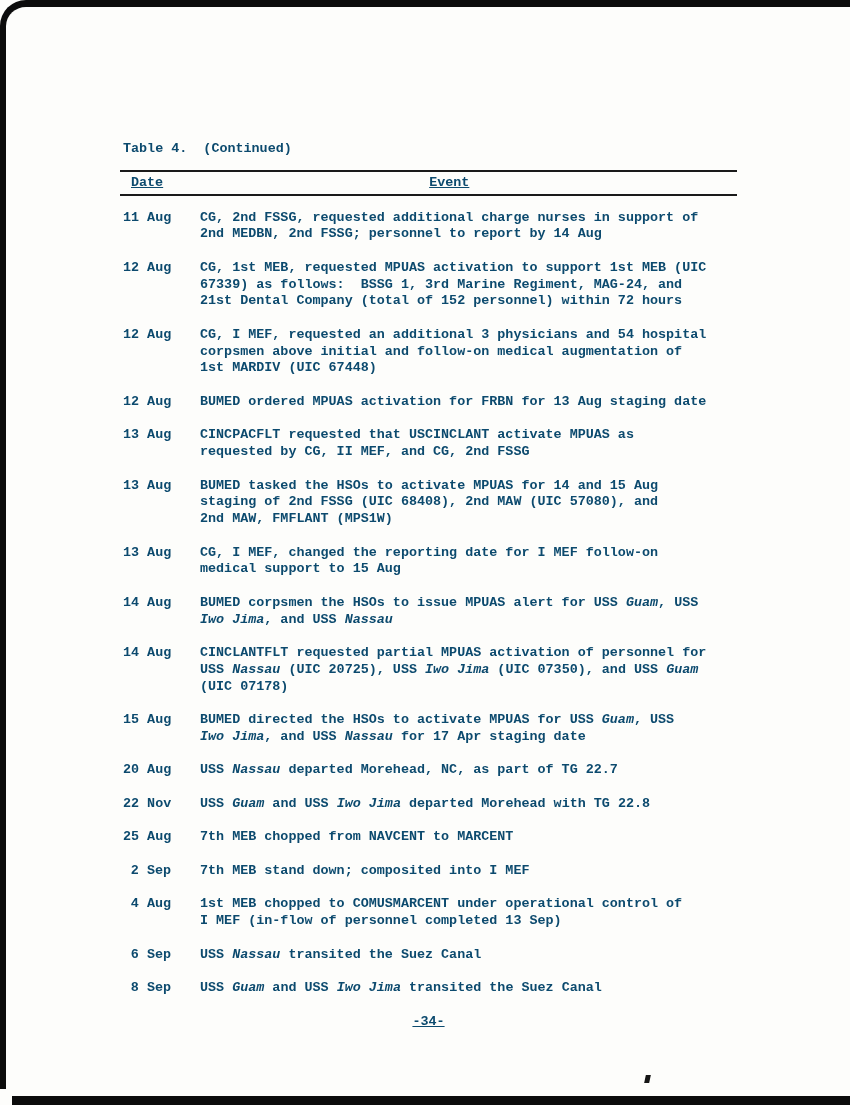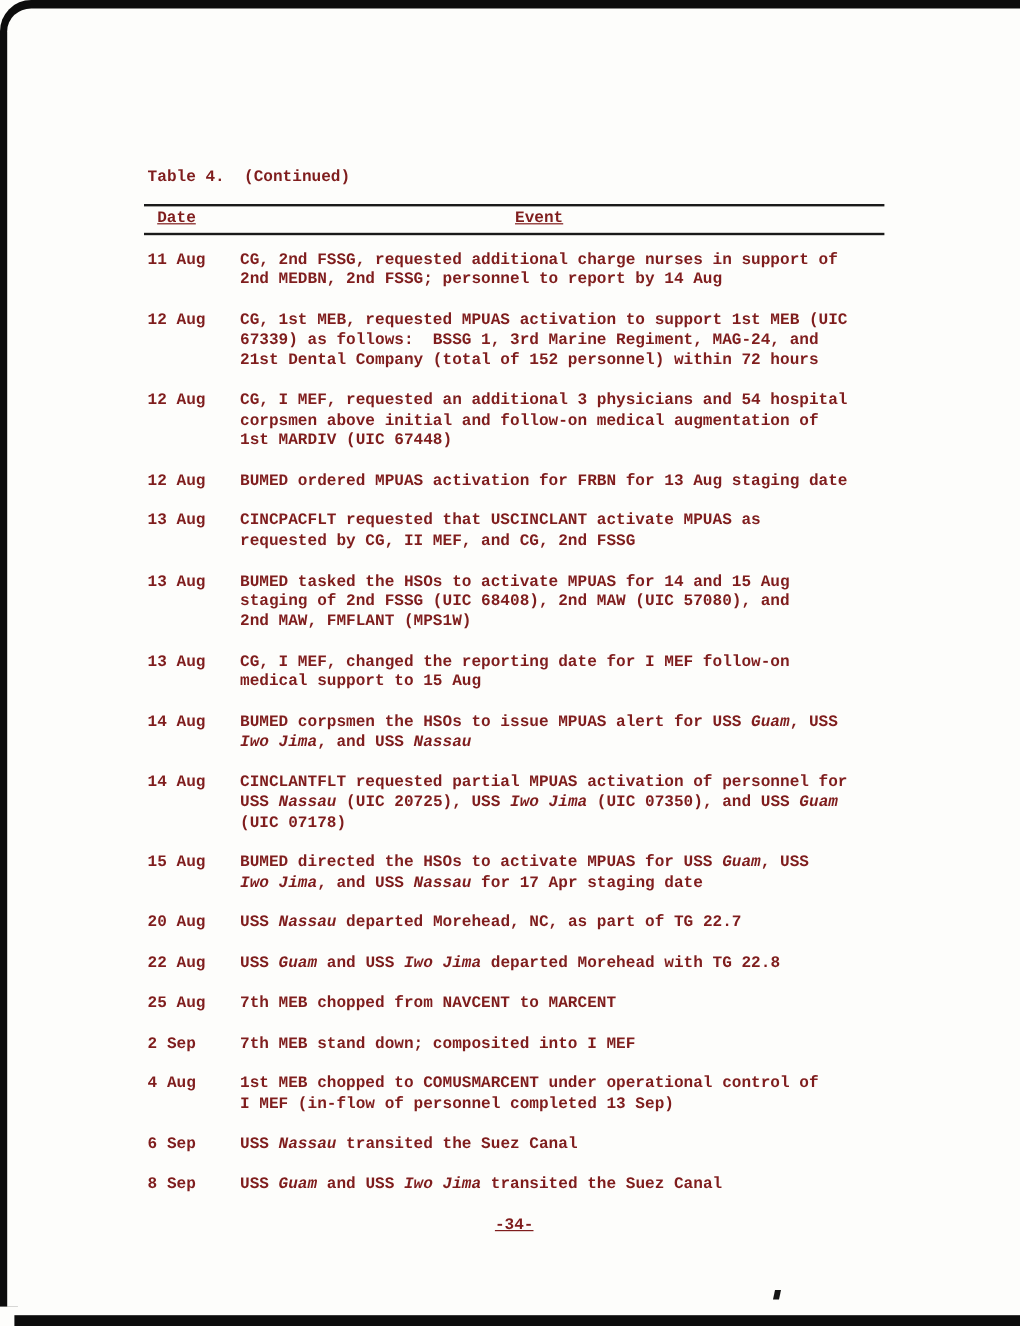--- a/index.html
+++ b/index.html
@@ -6,21 +6,21 @@
   html, body { background: #ffffff; }
   body {
     width: 850px; height: 1105px;
     font-family: "Liberation Mono", "DejaVu Sans Mono", monospace;
   }
   .page {
     position: relative;
     width: 850px; height: 1105px;
     background: #fdfdfb;
     overflow: hidden;
-    color: #7f1d1d;
+    color: #0c4a6e;
   }
   
   .scan-frame {
     position: absolute; left: 0; top: 0; right: 0; bottom: 16px;
     border-top: 7px solid #0c0c0c;
     border-left: 6px solid #0c0c0c;
     border-top-left-radius: 26px;
     pointer-events: none;
   }
   .scan-bottom {
@@ -50,21 +50,21 @@
   .h-event { margin-left: 266px; text-align: right; }
   .rule-mid { border-top-width: 2px; }
   .rows { margin-top: 14px; }
   .row {
     display: flex;
     margin-bottom: 16.75px;
   }
   .row .date {
     flex: none;
     width: 48px;
-    text-align: left;
+    text-align: right;
     white-space: pre;
     font-family: Liberation Mono, monospace;
   }
   .row .event {
     margin-left: 29px;
     width: 543px;
     white-space: pre-wrap;
   }
   .row .event em { }
   .page-num {
@@ -147,21 +147,21 @@
         <div class="row">
           <span class="date">15 Aug</span>
           <span class="event"><span>BUMED directed the HSOs to activate MPUAS for USS </span><em>Guam</em><span>, USS
 </span><em>Iwo Jima</em><span>, and USS </span><em>Nassau</em><span> for 17 Apr staging date</span></span>
         </div>
         <div class="row">
           <span class="date">20 Aug</span>
           <span class="event"><span>USS </span><em>Nassau</em><span> departed Morehead, NC, as part of TG 22.7</span></span>
         </div>
         <div class="row">
-          <span class="date">22 Aug</span>
+          <span class="date">22 Nov</span>
           <span class="event"><span>USS </span><em>Guam</em><span> and USS </span><em>Iwo Jima</em><span> departed Morehead with TG 22.8</span></span>
         </div>
         <div class="row">
           <span class="date">25 Aug</span>
           <span class="event"><span>7th MEB chopped from NAVCENT to MARCENT</span></span>
         </div>
         <div class="row">
           <span class="date">2 Sep</span>
           <span class="event"><span>7th MEB stand down; composited into I MEF</span></span>
         </div>

